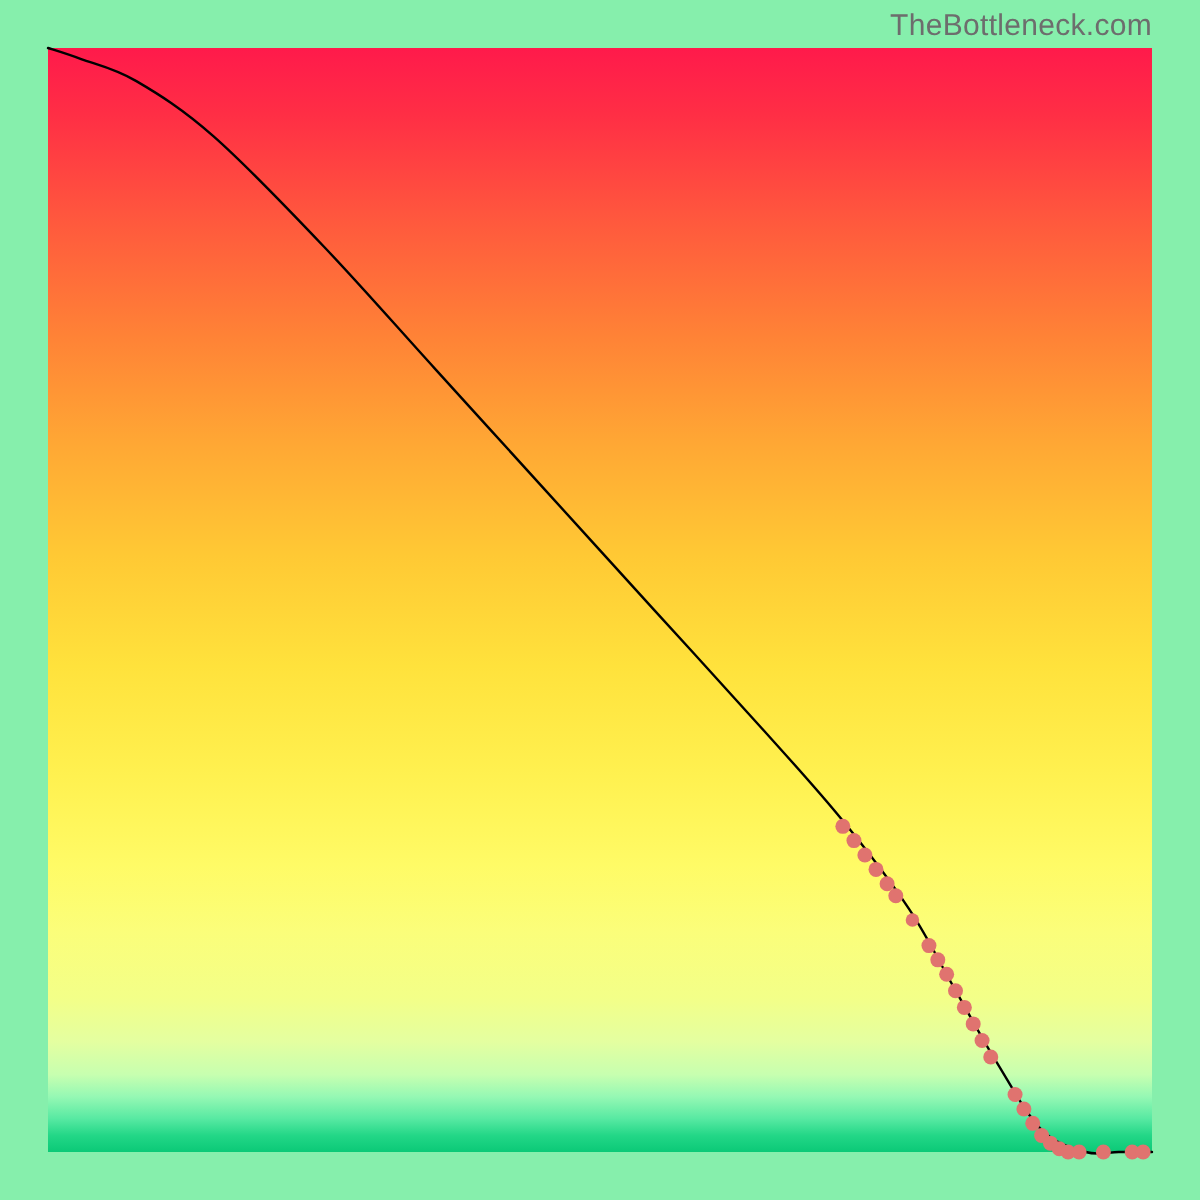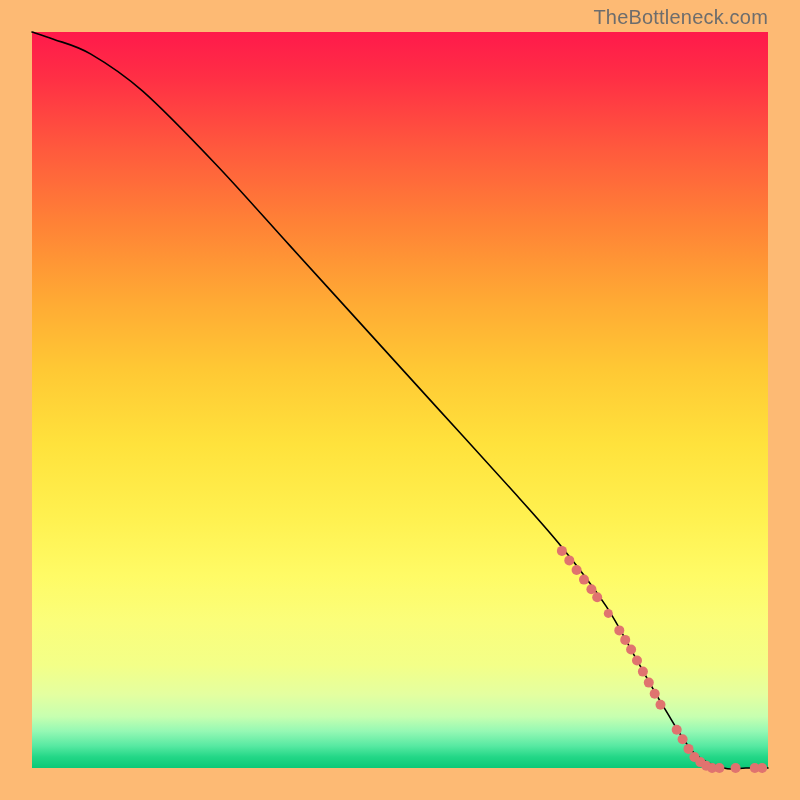--- a/index.html
+++ b/index.html
@@ -8,21 +8,21 @@
     width: 800px;
     height: 800px;
     background: #000;
     overflow: hidden;
     font-family: Arial, Helvetica, sans-serif;
   }
   .frame {
     position: relative;
     width: 800px;
     height: 800px;
-    background: #fdba74;
+    background: #86efac;
   }
   .plot {
     position: absolute;
     left: 32px;
     top: 32px;
     width: 736px;
     height: 736px;
     
     background: linear-gradient(
       to bottom,

